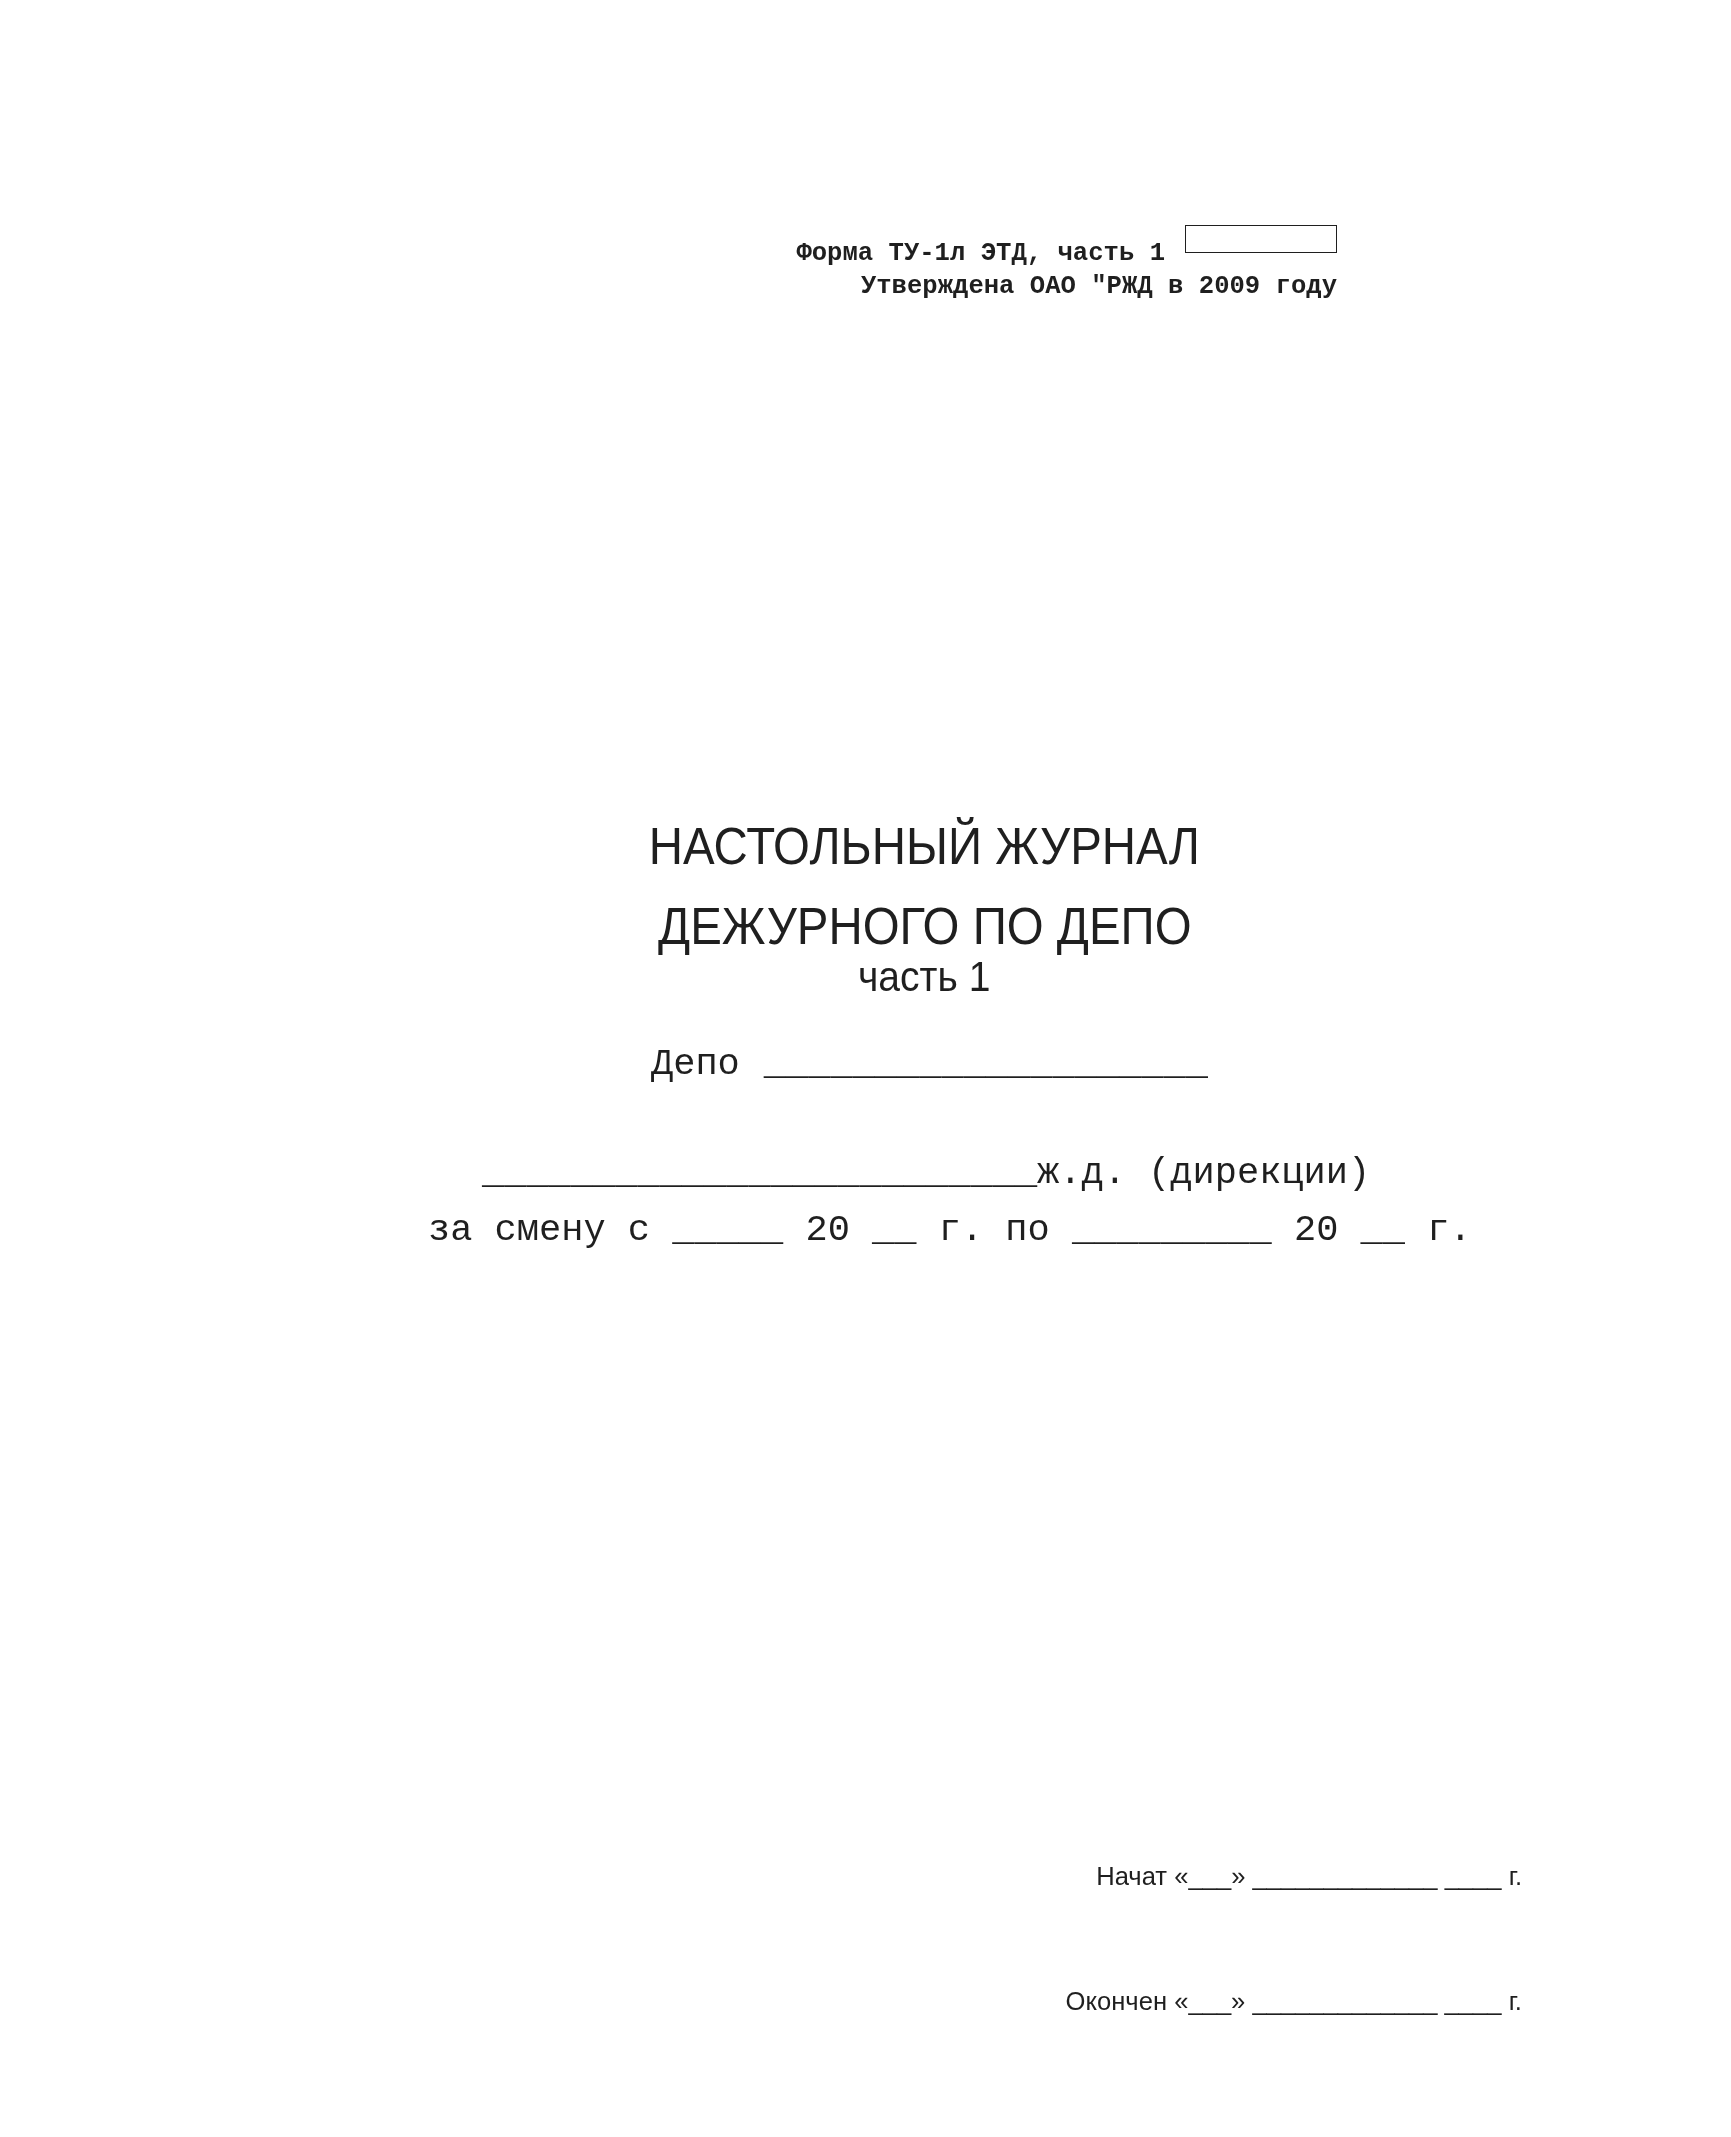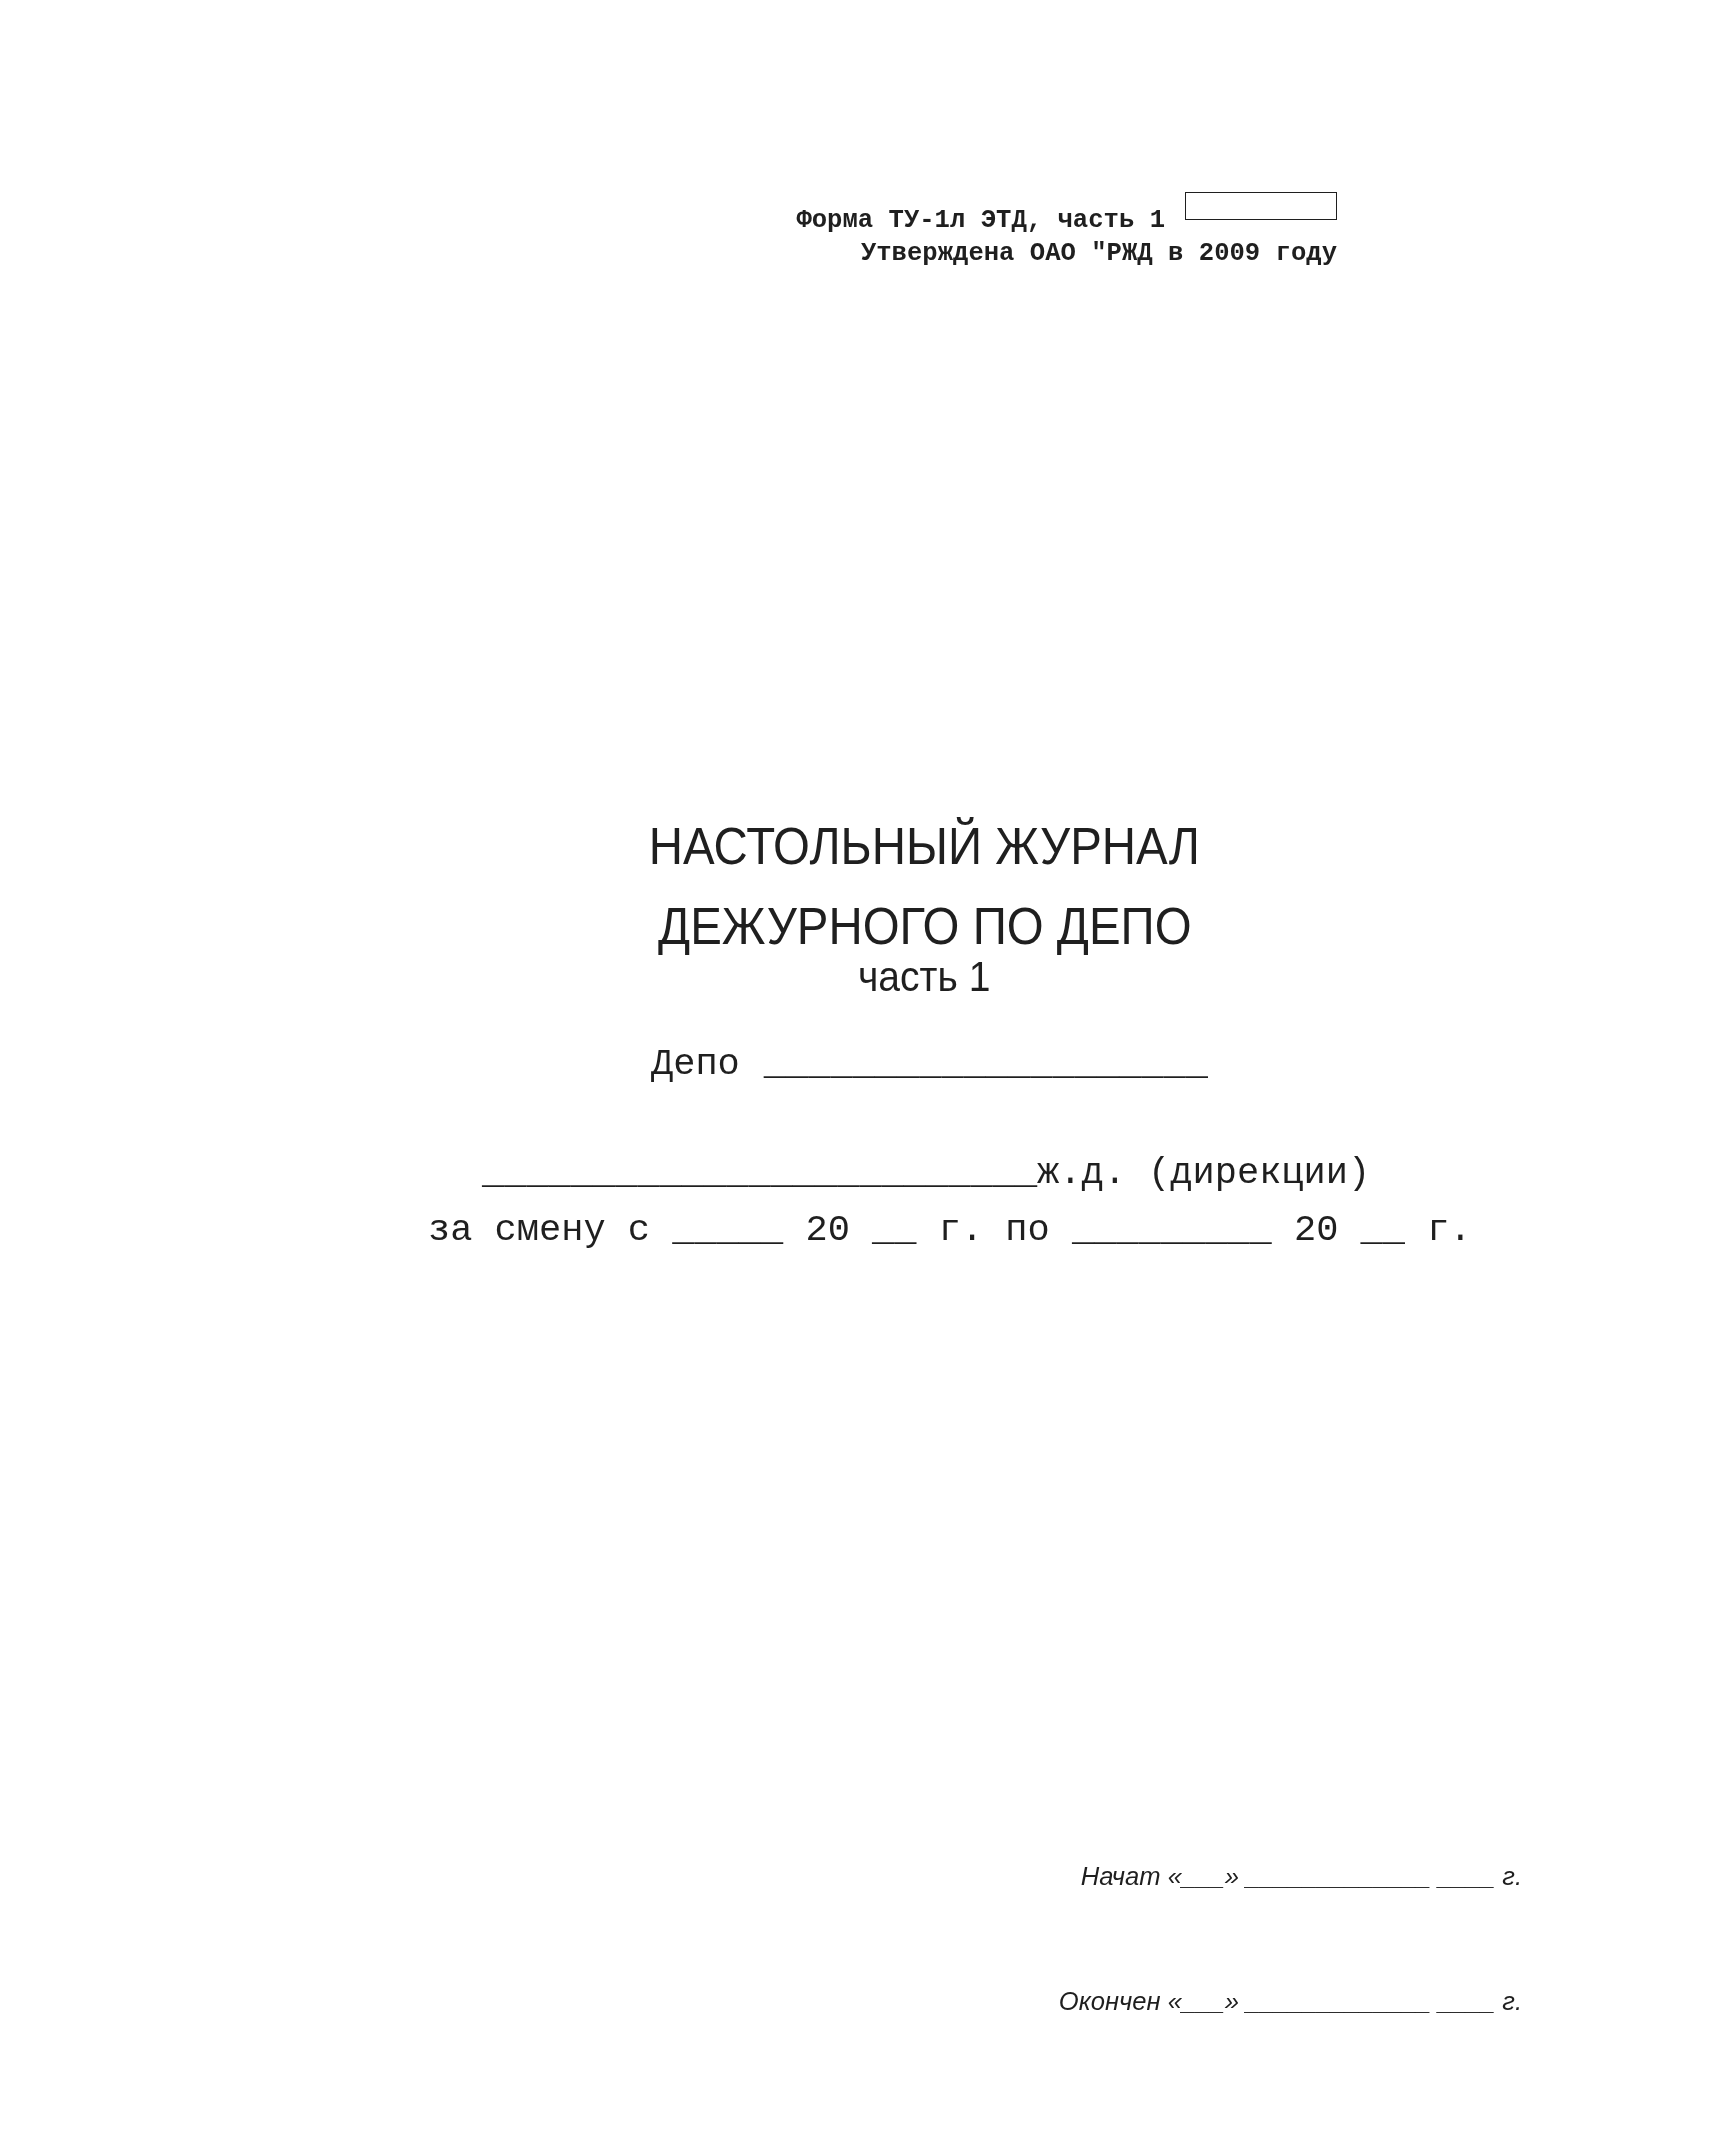--- a/index.html
+++ b/index.html
@@ -14,21 +14,21 @@
     height: 2137px;
     background: var(--paper, #ffffff);
     color: var(--ink, #1f1f1f);
     font-family: "Liberation Sans", "DejaVu Sans", sans-serif;
     overflow: hidden;
   }
 
   
   .header {
     position: absolute;
-    top: 192px;
+    top: 225px;
     right: 395px;
     text-align: right;
     font-family: "Liberation Mono", "DejaVu Sans Mono", monospace;
     font-weight: 700;
     font-size: 25.6px;
     line-height: 33px;
     white-space: nowrap;
   }
   .stamp-box {
     display: inline-block;
@@ -78,21 +78,20 @@
   #depot-line .blank { margin-left: 24px; }
 
   
   .footer-line {
     position: absolute;
     right: 210px;
     font-size: 25.6px;
     line-height: 27.4px;
     text-align: right;
     white-space: pre;
-    font-style: italic;
   }
   #started-line  { top: 1863px; }
   #finished-line { top: 1988px; }
 </style>
 </head>
 <body>
 
 <div class="page" style="--ink: #1f1f1f; --paper: #ffffff;">
 
   <div class="header">

